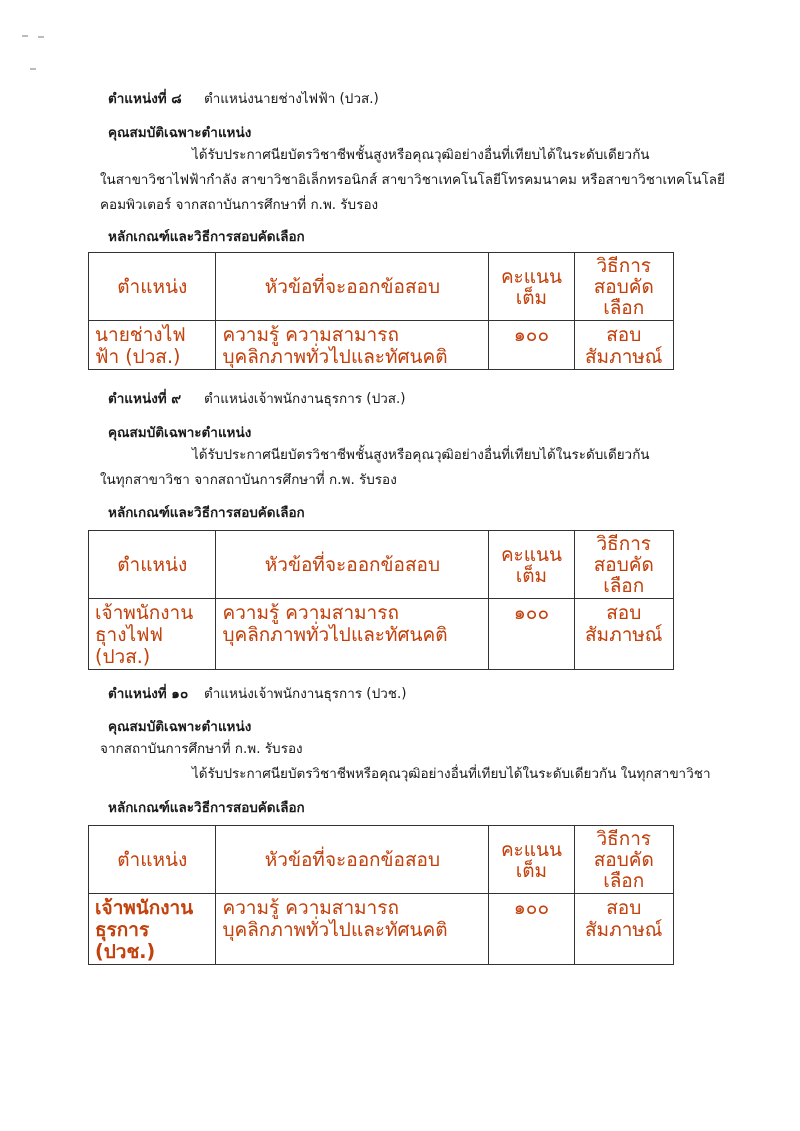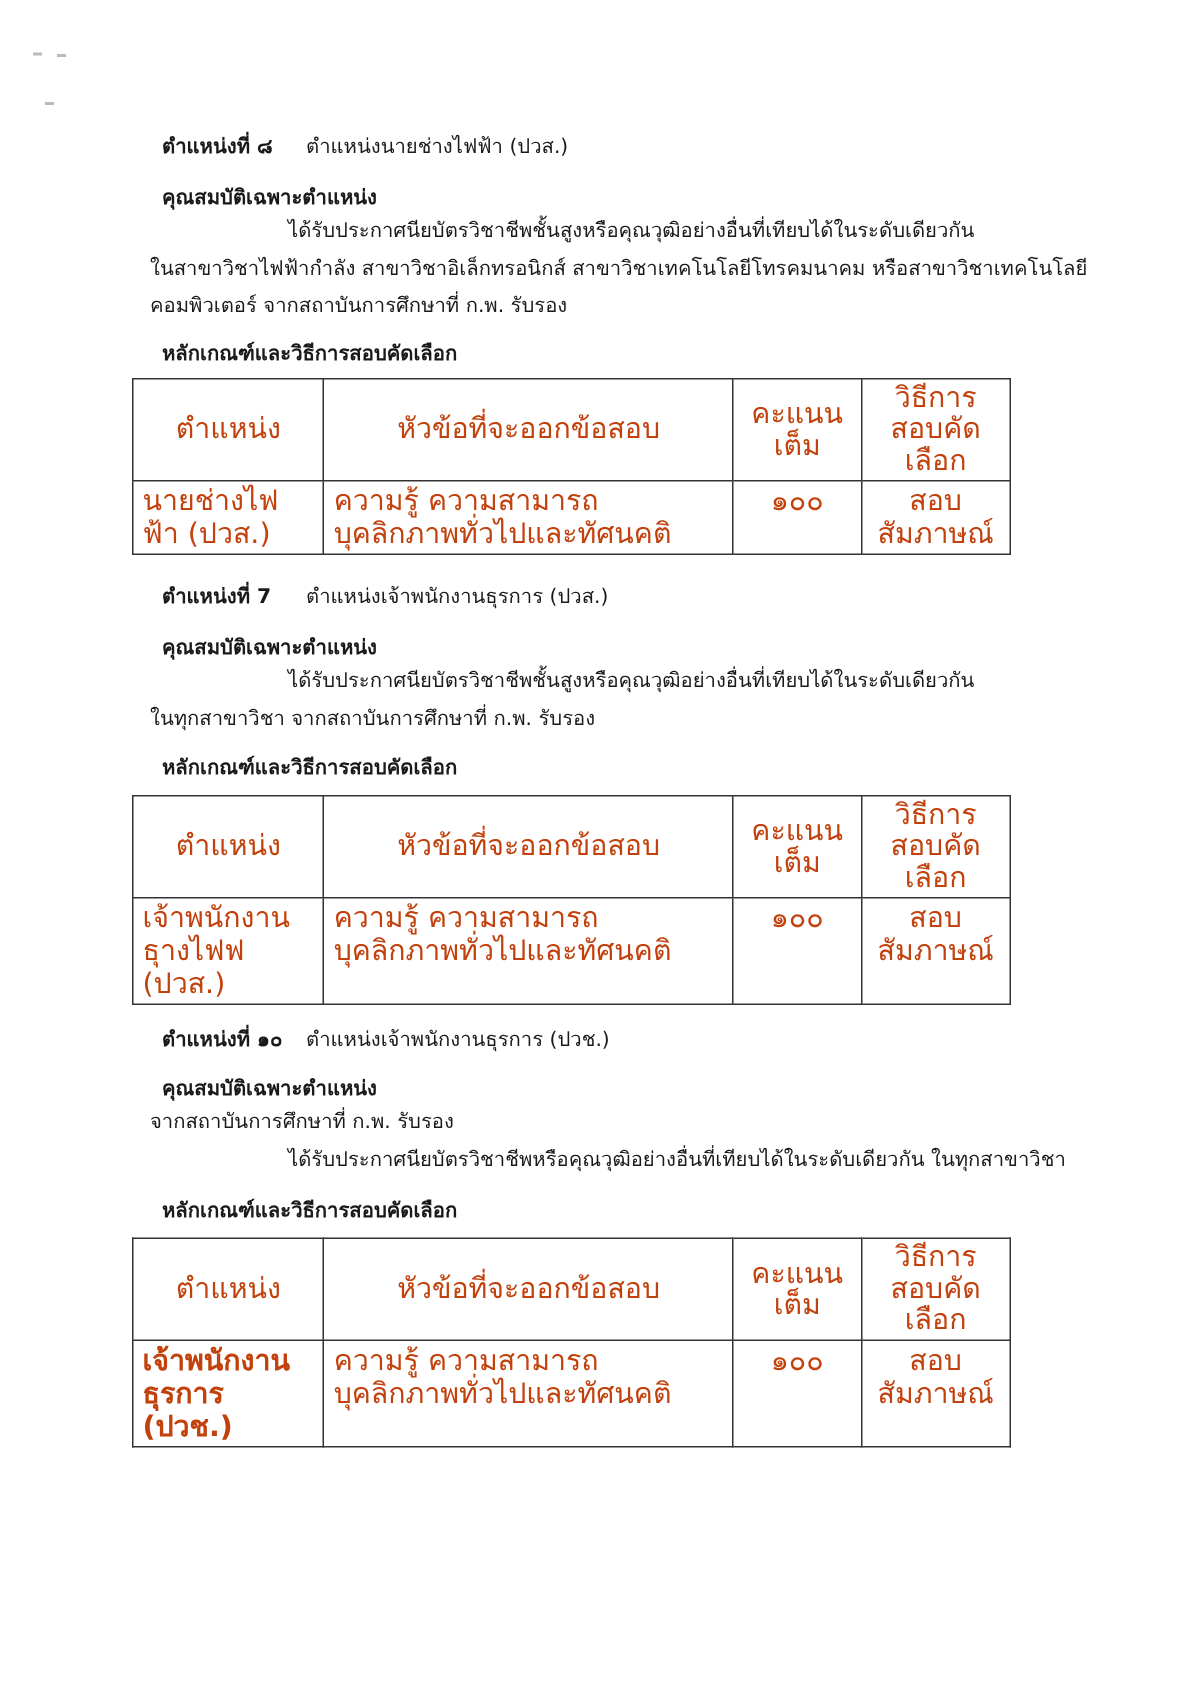--- a/index.html
+++ b/index.html
@@ -67,21 +67,21 @@
       <td class="c1" style="height:26px;">นายช่างไฟฟ้า (ปวส.)</td>
       <td class="c2">ความรู้ ความสามารถ บุคลิกภาพทั่วไปและทัศนคติ</td>
       <td class="c3">๑๐๐</td>
       <td class="c4">สอบสัมภาษณ์</td>
     </tr>
   </tbody>
     </table>
 
   <div class="section" style="top:388px;">
     <div class="pos-title">
-      <span class="num">ตำแหน่งที่ 7</span><span>ตำแหน่งเจ้าพนักงานธุรการ (ปวส.)</span>
+      <span class="num">ตำแหน่งที่ ๙</span><span>ตำแหน่งเจ้าพนักงานธุรการ (ปวส.)</span>
     </div>
   </div>
   <div class="section" style="top:422px;">
     <div class="heading">คุณสมบัติเฉพาะตำแหน่ง</div>
     <div class="para">
       <div style="margin-left:-8px;"><span class="indent"></span><span>ได้รับประกาศนียบัตรวิชาชีพชั้นสูงหรือคุณวุฒิอย่างอื่นที่เทียบได้ในระดับเดียวกัน</span></div>
       <div style="margin-left:-8px;">ในทุกสาขาวิชา จากสถาบันการศึกษาที่ ก.พ. รับรอง</div>
     </div>
   </div>
   <div class="section" style="top:502px;">

